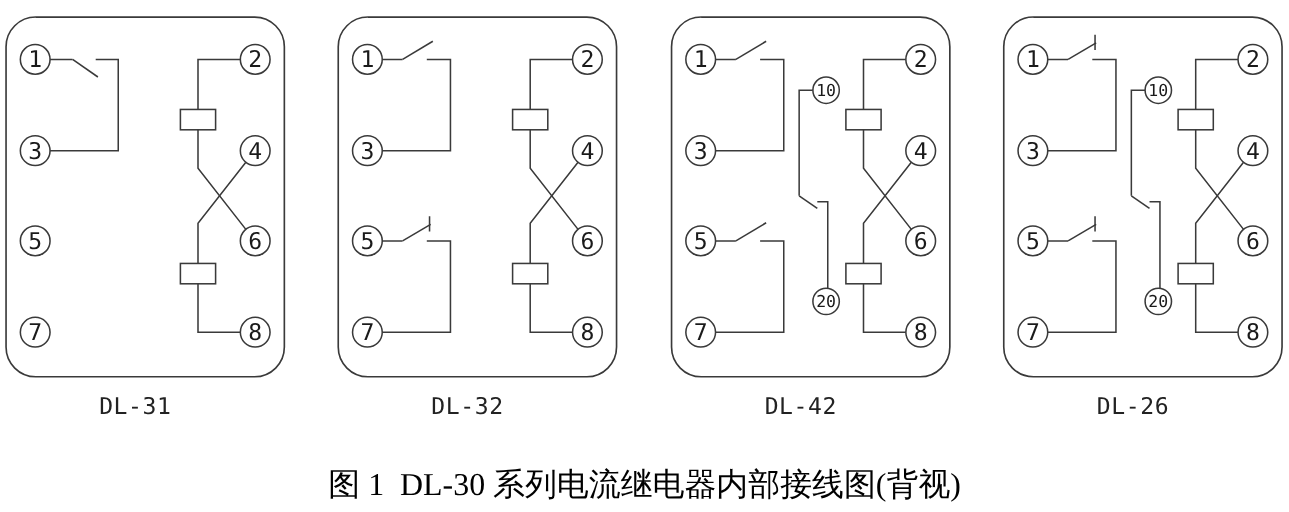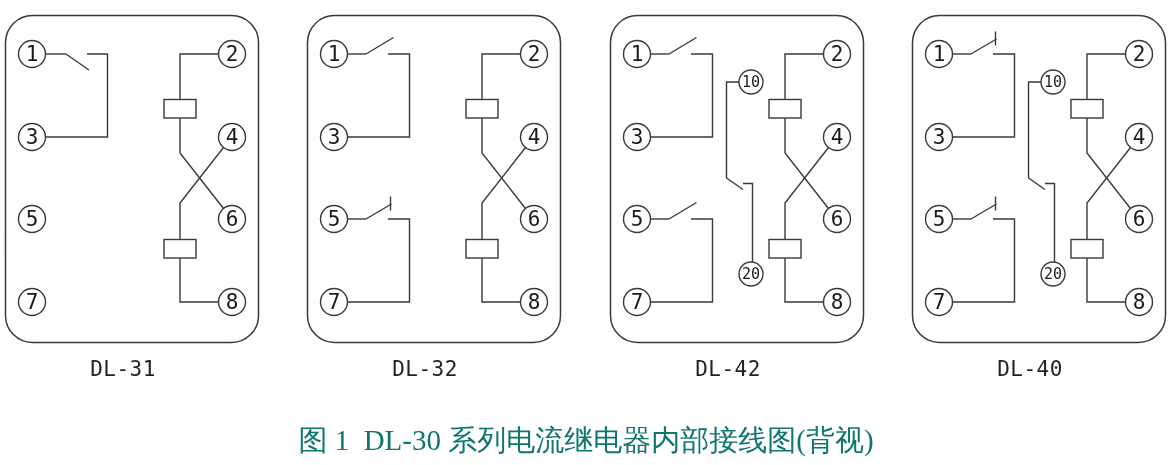--- a/index.html
+++ b/index.html
@@ -17,21 +17,21 @@
     font-size:21px;text-anchor:middle;
   }
   .panel-svg text.small{font-size:15px;}
   .panel-label{
     margin-top:13px;text-align:center;font-size:21px;color:#222222;
     letter-spacing:0.5px;transform:translateX(-9px);
   }
   .caption{
     position:absolute;left:0;top:421px;width:100%;text-align:center;
     font-family:"Liberation Serif","DejaVu Serif",serif;
-    font-size:29px;color:#0f766e;white-space:pre;
+    font-size:29px;color:#000000;white-space:pre;
   }
 </style>
 </head>
 <body>
 
 <div class="stage">
 
   <div class="panel" style="left:4px">
     <svg class="panel-svg" viewBox="0 0 256 330">
       <g class="ln">
@@ -264,18 +264,18 @@
         <g>
             <circle cx="142" cy="68" r="12"></circle>
             <text class="small" x="142" y="68" dy="0.35em">10</text>
           </g>
         <g>
             <circle cx="142" cy="260" r="12"></circle>
             <text class="small" x="142" y="260" dy="0.35em">20</text>
           </g>
       </g>
     </svg>
-    <div class="panel-label">DL-40</div>
+    <div class="panel-label">DL-26</div>
   </div>
 
   <div class="caption">图 1  DL-30 系列电流继电器内部接线图(背视)</div>
 
 </div>
 
 </body></html>

